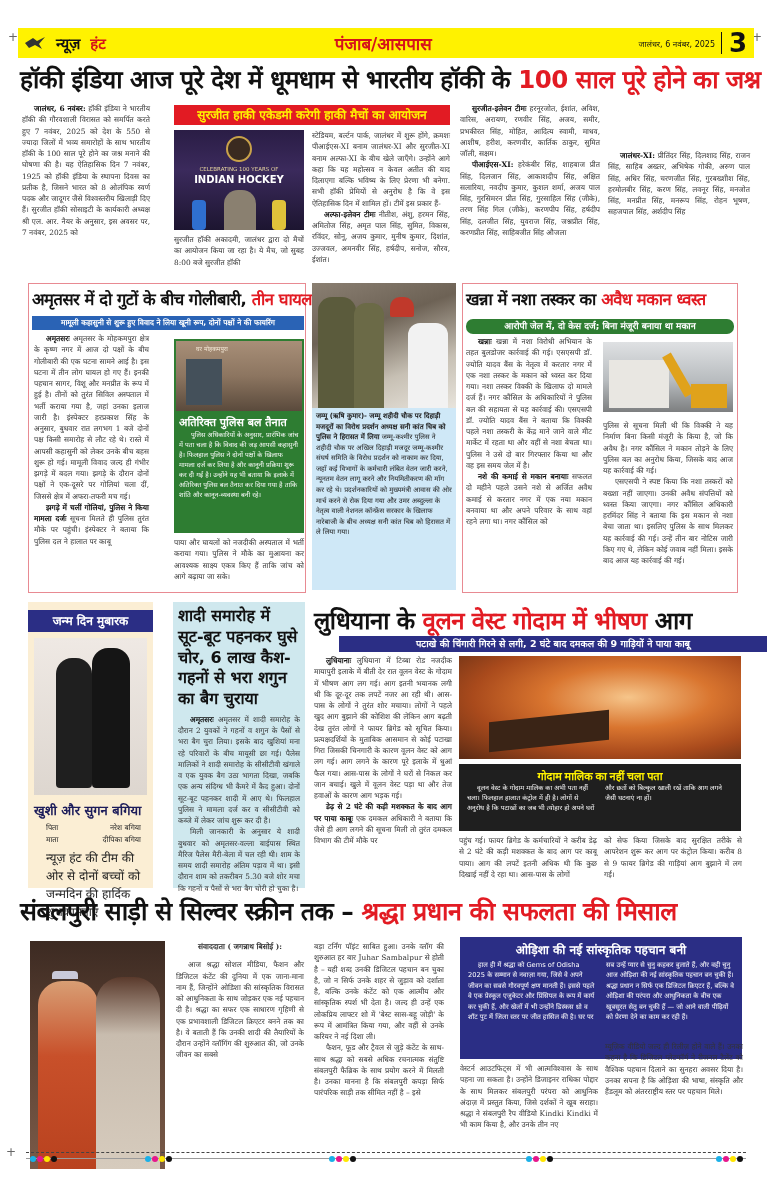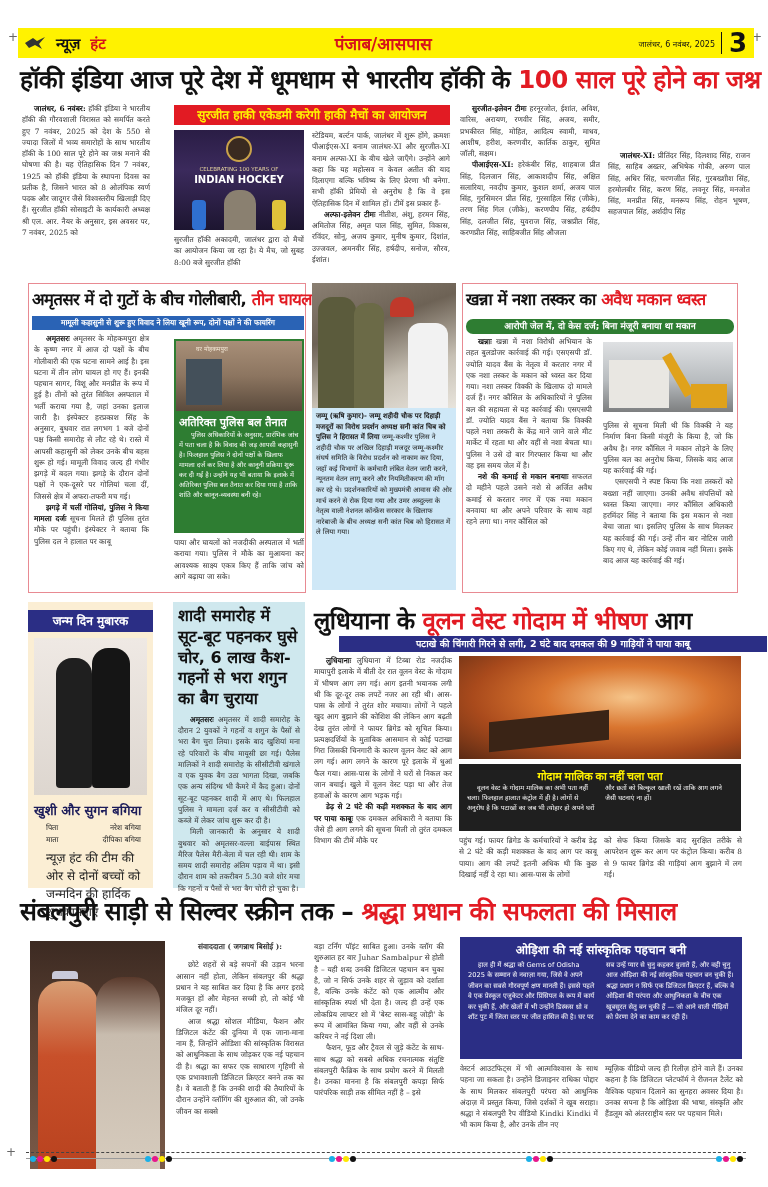--- a/index.html
+++ b/index.html
@@ -204,37 +204,36 @@
 </div>
 
 <div class="abs photo" style="left:30px;top:941px;width:135px;height:228px;background:linear-gradient(180deg,#3c2a22 0%,#5a4032 40%,#7a5a48 100%);">
   <div style="position:absolute;left:8px;top:40px;width:60px;height:188px;background:linear-gradient(180deg,#d89e74 0%,#c8502a 40%,#b9421f 100%);border-radius:24px 24px 0 0;"></div>
   <div style="position:absolute;left:22px;top:30px;width:26px;height:8px;background:#c9c9d9;border-radius:4px 4px 0 0;"></div>
   <div style="position:absolute;left:66px;top:36px;width:64px;height:192px;background:linear-gradient(180deg,#5a3a2c 0%,#c8bcae 30%,#d6cbbd 100%);border-radius:26px 26px 0 0;"></div>
 </div>
 
 <div class="abs body-text" style="left:176px;top:941px;width:128px;">
   <p style="text-align:center;font-weight:bold;color:#333;margin-bottom:7px;">संवाददाता ( जगन्नाथ बिसोई ):</p>
-  <p class="indent">छोटे शहरों से बड़े सपनों की उड़ान भरना आसान नहीं होता, लेकिन संबलपुर की श्रद्धा प्रधान ने यह साबित कर दिया है कि अगर इरादे मजबूत हों और मेहनत सच्ची हो, तो कोई भी मंजिल दूर नहीं।</p>
   <p class="indent">आज श्रद्धा सोशल मीडिया, फैशन और डिजिटल कंटेंट की दुनिया में एक जाना-माना नाम हैं, जिन्होंने ओडिशा की सांस्कृतिक विरासत को आधुनिकता के साथ जोड़कर एक नई पहचान दी है। श्रद्धा का सफर एक साधारण गृहिणी से एक प्रभावशाली डिजिटल क्रिएटर बनने तक का है। वे बताती हैं कि उनकी शादी की तैयारियों के दौरान उन्होंने व्लॉगिंग की शुरुआत की, जो उनके जीवन का सबसे</p>
 </div>
 <div class="abs body-text" style="left:314px;top:941px;width:130px;">
   <p>बड़ा टर्निंग पॉइंट साबित हुआ। उनके व्लॉग की शुरुआत हर बार Juhar Sambalpur से होती है – यही शब्द उनकी डिजिटल पहचान बन चुका है, जो न सिर्फ उनके शहर से जुड़ाव को दर्शाता है, बल्कि उनके कंटेंट को एक आत्मीय और सांस्कृतिक स्पर्श भी देता है। जल्द ही उन्हें एक लोकप्रिय लाफ्टर शो में 'बेस्ट सास-बहू जोड़ी' के रूप में आमंत्रित किया गया, और वहीं से उनके करियर ने नई दिशा ली।</p>
   <p class="indent">फैशन, फूड और ट्रैवल से जुड़े कंटेंट के साथ-साथ श्रद्धा को सबसे अधिक रचनात्मक संतुष्टि संबलपुरी फैब्रिक के साथ प्रयोग करने में मिलती है। उनका मानना है कि संबलपुरी कपड़ा सिर्फ पारंपरिक साड़ी तक सीमित नहीं है – इसे</p>
 </div>
 
 <div class="abs" style="left:460px;top:937px;width:282px;height:122px;background:#2b2e85;padding:4px 8px;color:#fff;">
   <div style="text-align:center;font-family:'DejaVu Sans',sans-serif;font-weight:bold;font-size:12px;margin-bottom:2px;">ओड़िशा की नई सांस्कृतिक पहचान बनी</div>
   <p class="cols2" style="font-family:'DejaVu Sans',sans-serif;font-size:6.7px;line-height:1.55;text-indent:10px;">हाल ही में श्रद्धा को Gems of Odisha 2025 के सम्मान से नवाज़ा गया, जिसे वे अपने जीवन का सबसे गौरवपूर्ण क्षण मानती हैं। इससे पहले वे एक प्रेस्कूल एजुकेटर और प्रिंसिपल के रूप में कार्य कर चुकी हैं, और खेलों में भी उन्होंने डिस्कस थ्रो व शॉट पुट में जिला स्तर पर जीत हासिल की है। घर पर सब उन्हें प्यार से चुनु कहकर बुलाते हैं, और वही चुनु आज ओड़िशा की नई सांस्कृतिक पहचान बन चुकी हैं। श्रद्धा प्रधान न सिर्फ एक डिजिटल क्रिएटर हैं, बल्कि वे ओड़िशा की परंपरा और आधुनिकता के बीच एक खूबसूरत सेतु बन चुकी हैं — जो आने वाली पीढ़ियों को प्रेरणा देने का काम कर रही हैं।</p>
 </div>
 
 <div class="abs body-text" style="left:460px;top:1063px;width:138px;">
   <p>वेस्टर्न आउटफिट्स में भी आत्मविश्वास के साथ पहना जा सकता है। उन्होंने डिजाइनर राधिका पोद्दार के साथ मिलकर संबलपुरी परंपरा को आधुनिक अंदाज़ में प्रस्तुत किया, जिसे दर्शकों ने खूब सराहा। श्रद्धा ने संबलपुरी रैप वीडियो Kindki Kindki में भी काम किया है, और उनके तीन नए</p>
 </div>
-<div class="abs body-text" style="left:605px;top:1063px;width:138px;">
+<div class="abs body-text" style="left:605px;top:1041px;width:138px;">
   <p>म्यूज़िक वीडियो जल्द ही रिलीज़ होने वाले हैं। उनका कहना है कि डिजिटल प्लेटफॉर्म ने रीजनल टैलेंट को वैश्विक पहचान दिलाने का सुनहरा अवसर दिया है। उनका सपना है कि ओड़िशा की भाषा, संस्कृति और हैंडलूम को अंतरराष्ट्रीय स्तर पर पहचान मिले।</p>
 </div>
 
 <div class="rule-dash" style="left:26px;top:1152px;width:720px;"></div>
 <div class="rule-solid" style="left:26px;top:1158px;width:720px;"></div>
 <div class="reg" style="left:6px;top:1145px;">+</div>
 <div class="cmyk" style="left:30px;top:1156px;">
     <span style="background:#1ab0e8"></span>
     <span style="background:#e6178c"></span>
     <span style="background:#ffe600"></span>

